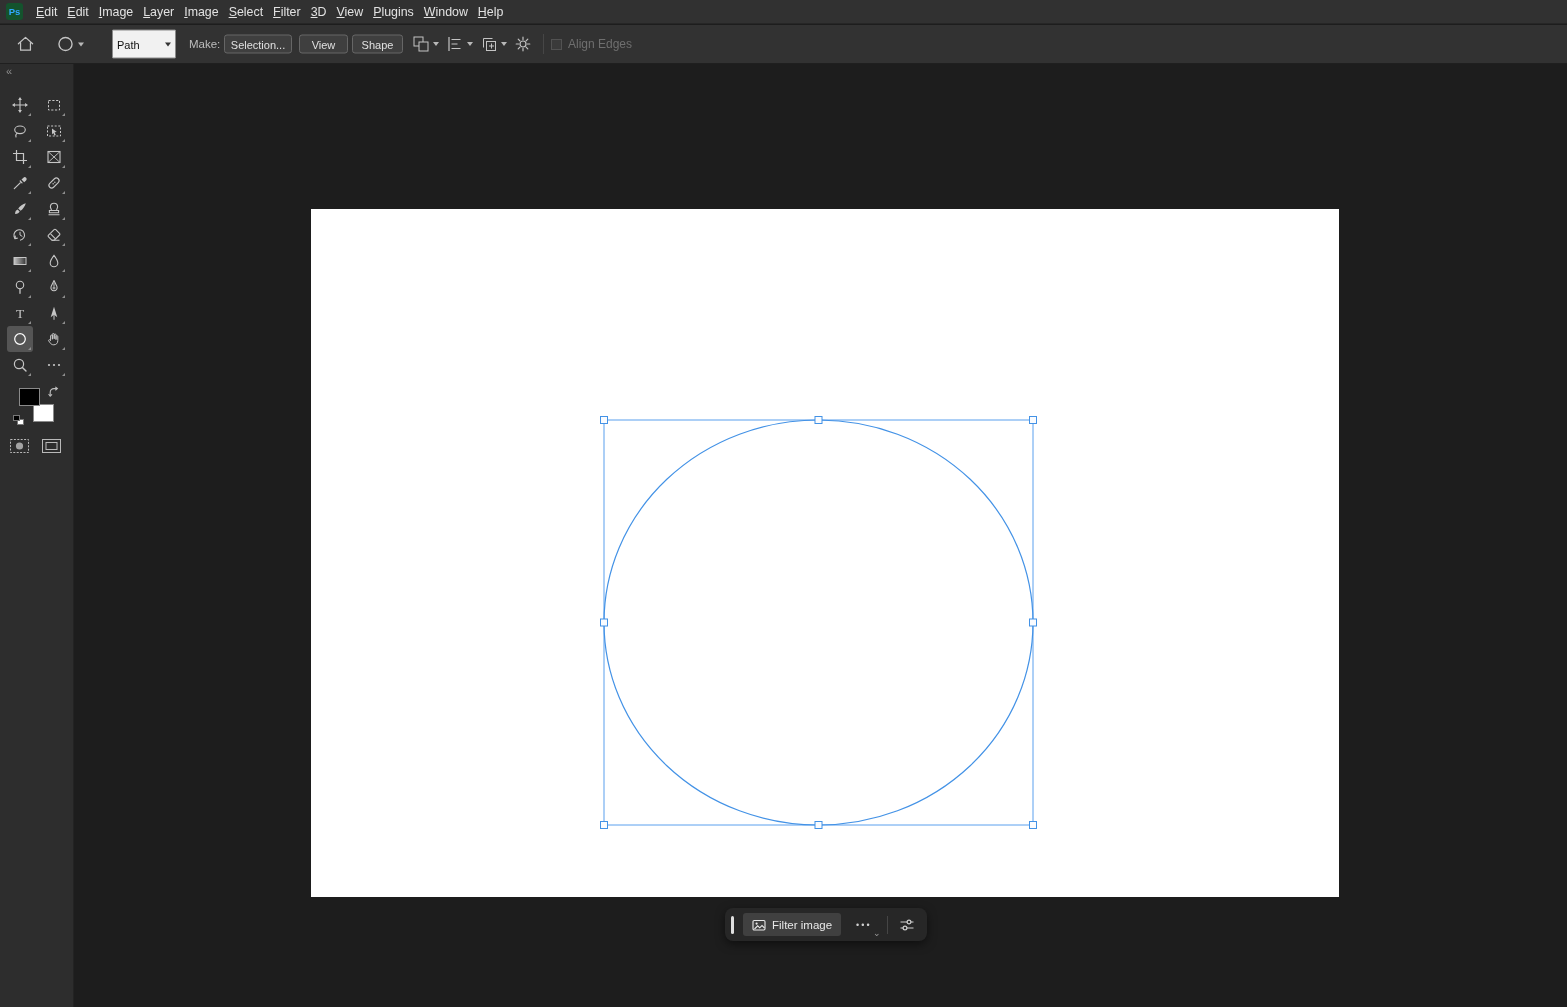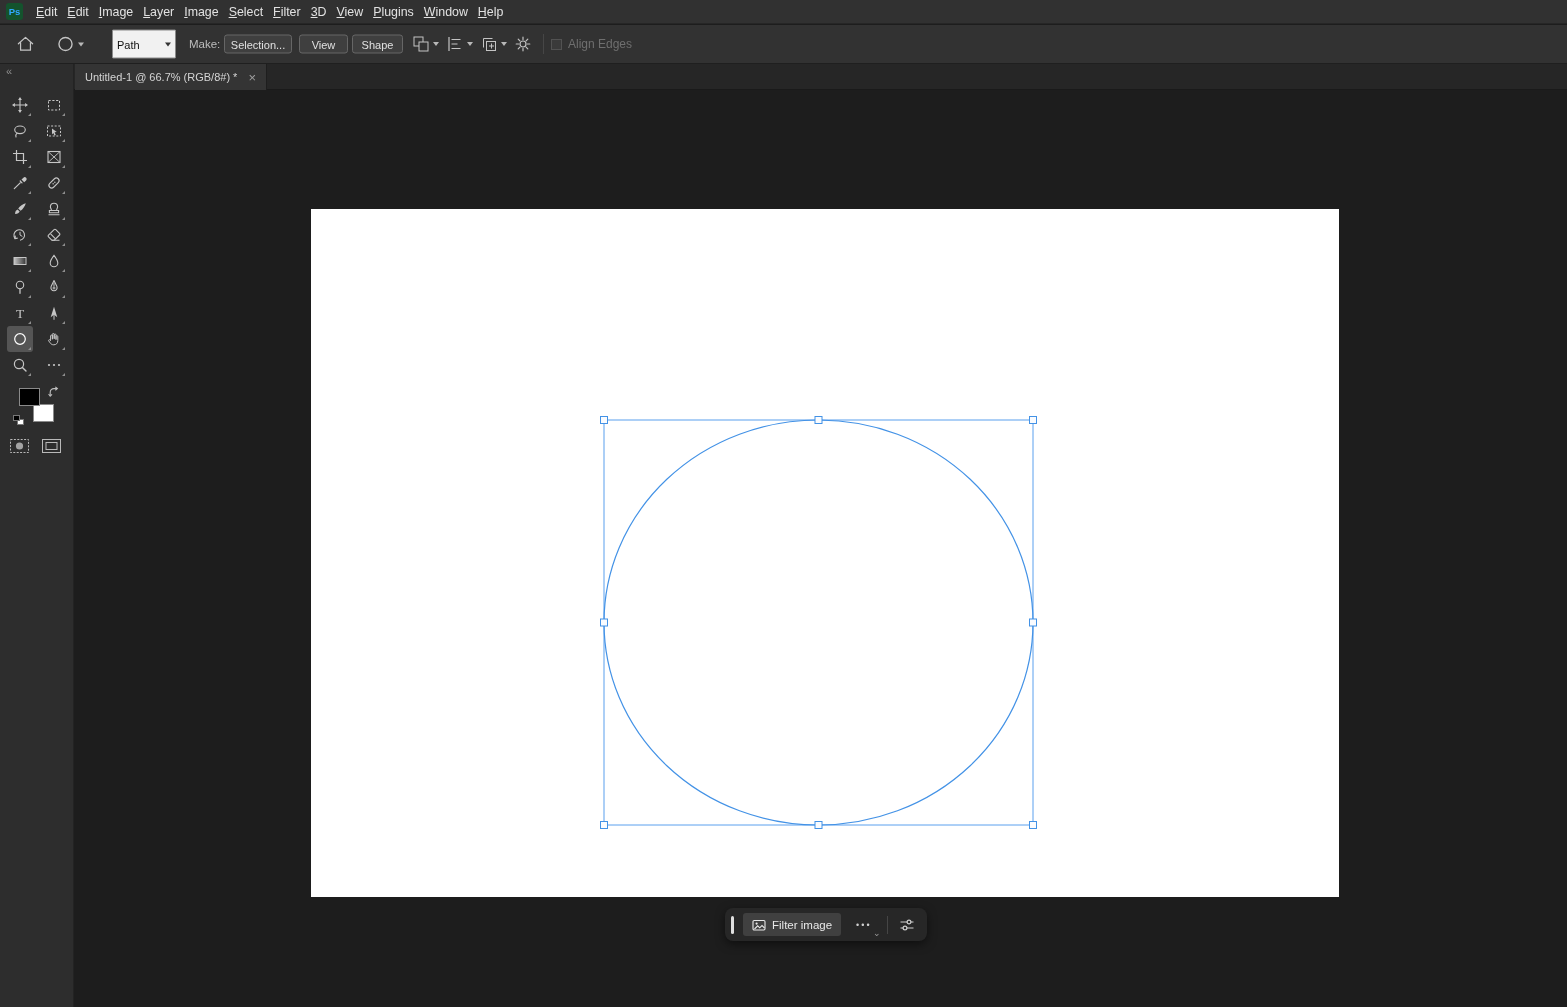--- a/index.html
+++ b/index.html
@@ -192,26 +192,20 @@
         <path d="M9 2.2v2.4M9 13.4v2.4M2.2 9h2.4M13.4 9h2.4M4.2 4.2l1.7 1.7M12.1 12.1l1.7 1.7M13.8 4.2l-1.7 1.7M5.9 12.1l-1.7 1.7" stroke="currentColor" stroke-width="1.2" stroke-linecap="round"></path>
       </svg>
     </div>
     <div class="ob ob-divider" style="left:543px;"></div>
     <div class="ob ob-check" style="left:551px;">
       <span class="box"></span>
       <span class="lbl">Align Edges</span>
     </div>
   </div>
 
-  <div class="tabrow">
-    <div class="doc-tab">
-      <span>Untitled-1 @ 66.7% (RGB/8#) *</span>
-      <span class="close">×</span>
-    </div>
-  </div>
 
   <aside class="toolpanel">
     <div class="collapse">«</div>
 
     <div class="tools-grid">
       <div class="tool">
         <svg width="16" height="16" viewBox="0 0 16 16">
           <path d="M8 2.2v11.6M2.2 8h11.6" stroke="currentColor" stroke-width="1.1" fill="none"></path>
           <path d="M8 0l1.9 2.9H6.1zM8 16l1.9-2.9H6.1zM0 8l2.9-1.9v3.8zM16 8l-2.9-1.9v3.8z" fill="currentColor"></path>
         </svg>

